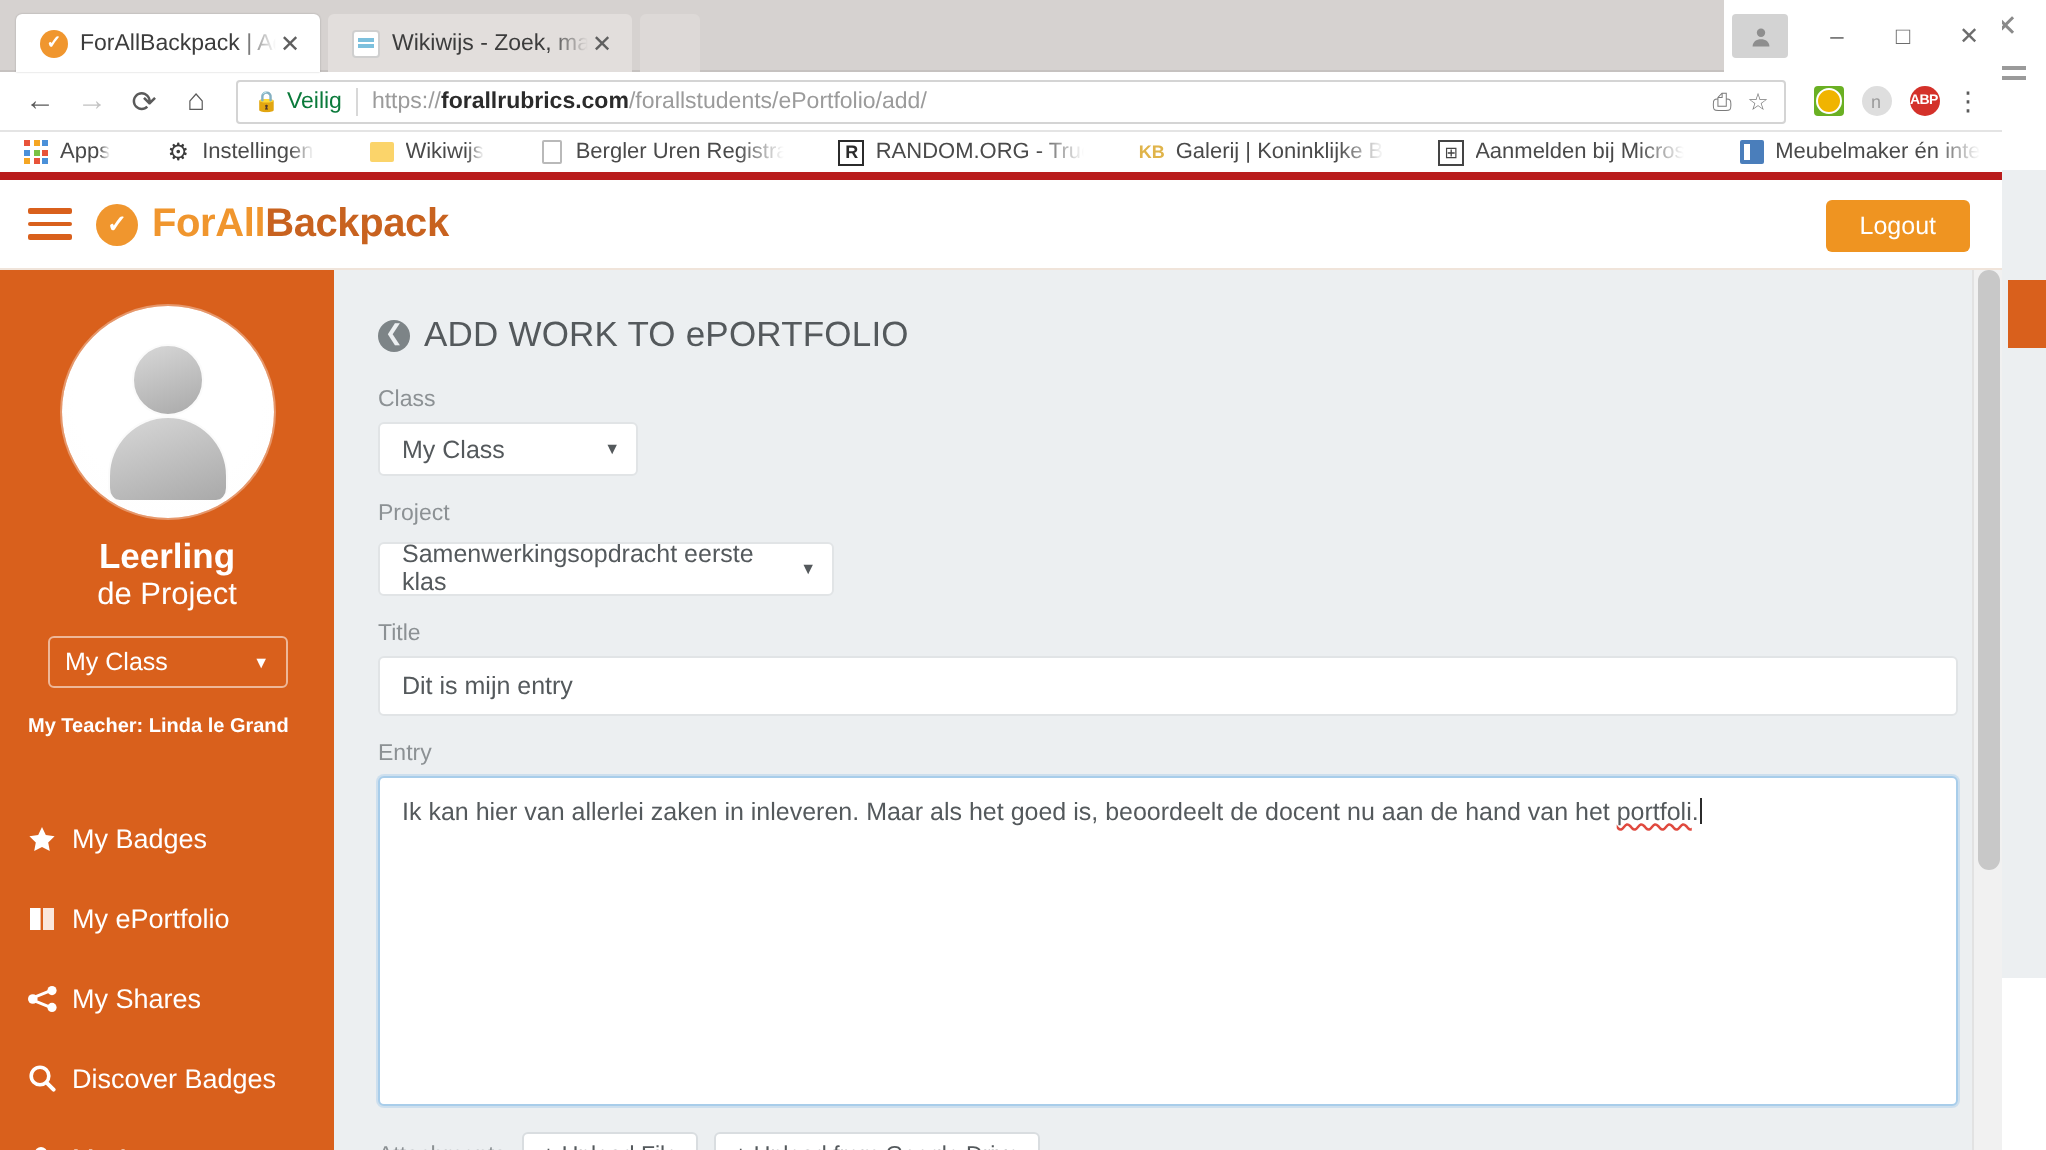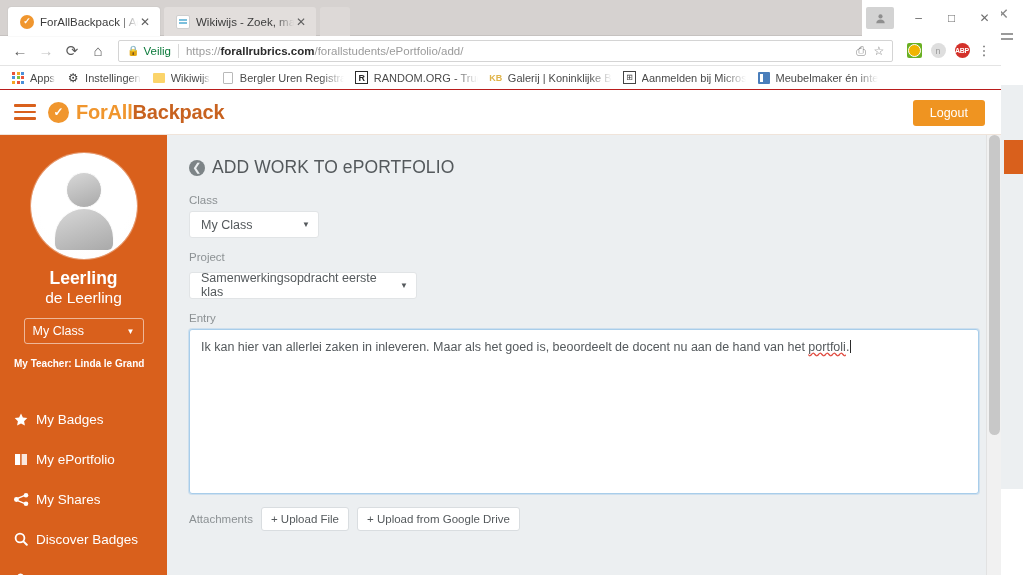--- a/index.html
+++ b/index.html
@@ -166,22 +166,22 @@
   .ext-abp {
     width: 15px; height: 15px; background: #d4312a; border-radius: 50%;
     color:#fff; font-size:7px; font-weight:bold; display:flex;
     align-items:center; justify-content:center; letter-spacing:-.3px;
   }
   .kebab { color:#5a5a5a; font-size:13px; width:18px; text-align:center; }
 
   
   .bookmarks {
     height: 24px; display: flex; align-items: center;
-    padding: 0 6px; background: #ffffff; gap: 1px;
-    border-bottom: 1px solid #b91c1c;
+    padding: 0 6px; background: #ffffff; gap: 17px;
+    border-bottom: 4px solid #b91c1c;
     overflow: hidden;
   }
   .bm {
     display: flex; align-items: center; height: 20px;
     padding: 0 5px; font-size: 11px; color: #4a4a4a;
     white-space: nowrap; flex: 0 0 auto;
   }
   .bm-ico { width: 14px; height: 14px; margin-right: 5px; flex:0 0 14px;
             display:flex; align-items:center; justify-content:center; }
   .bm-label {
@@ -536,21 +536,21 @@
     </div>
 
     <div class="app-body">
 
       <div class="sidebar">
         <div class="avatar">
           <div class="avatar-head"></div>
           <div class="avatar-body"></div>
         </div>
         <div class="user-name">Leerling</div>
-        <div class="user-sub">de Leerling</div>
+        <div class="user-sub">de Project</div>
         <div class="class-select">
           <span>My Class</span>
           <span class="caret">▼</span>
         </div>
         <div class="teacher-line">My Teacher: Linda le Grand</div>
 
         <div class="nav-item">
           <span class="nav-ico">
             <svg width="14" height="13" viewBox="0 0 14 13">
                 <path d="M7 0.5l1.9 4 4.4.6-3.2 3.1.8 4.3L7 10.5 3.1 12.5l.8-4.3L.7 5.1l4.4-.6z" fill="#fff"></path>
@@ -614,20 +614,24 @@
         </div>
 
         <div class="fld">
           <div class="fld-label">Project</div>
           <div class="sel-box sel-project">
             <span>Samenwerkingsopdracht eerste klas</span>
             <span class="caret">▼</span>
           </div>
         </div>
 
+        <div class="fld">
+          <div class="fld-label">Title</div>
+          <input class="text-input" type="text" value="Dit is mijn entry" style="">
+        </div>
 
         <div class="fld">
           <div class="fld-label">Entry</div>
           <div class="entry-box">
             <span class="entry-text">Ik kan hier van allerlei zaken in inleveren. Maar als het goed is, beoordeelt de docent nu aan de hand van het </span><span class="entry-text misspell">portfoli</span><span class="entry-text">.</span><span class="caret-bar"></span>
           </div>
         </div>
 
         <div class="attach-row">
           <span class="attach-label">Attachments</span>

